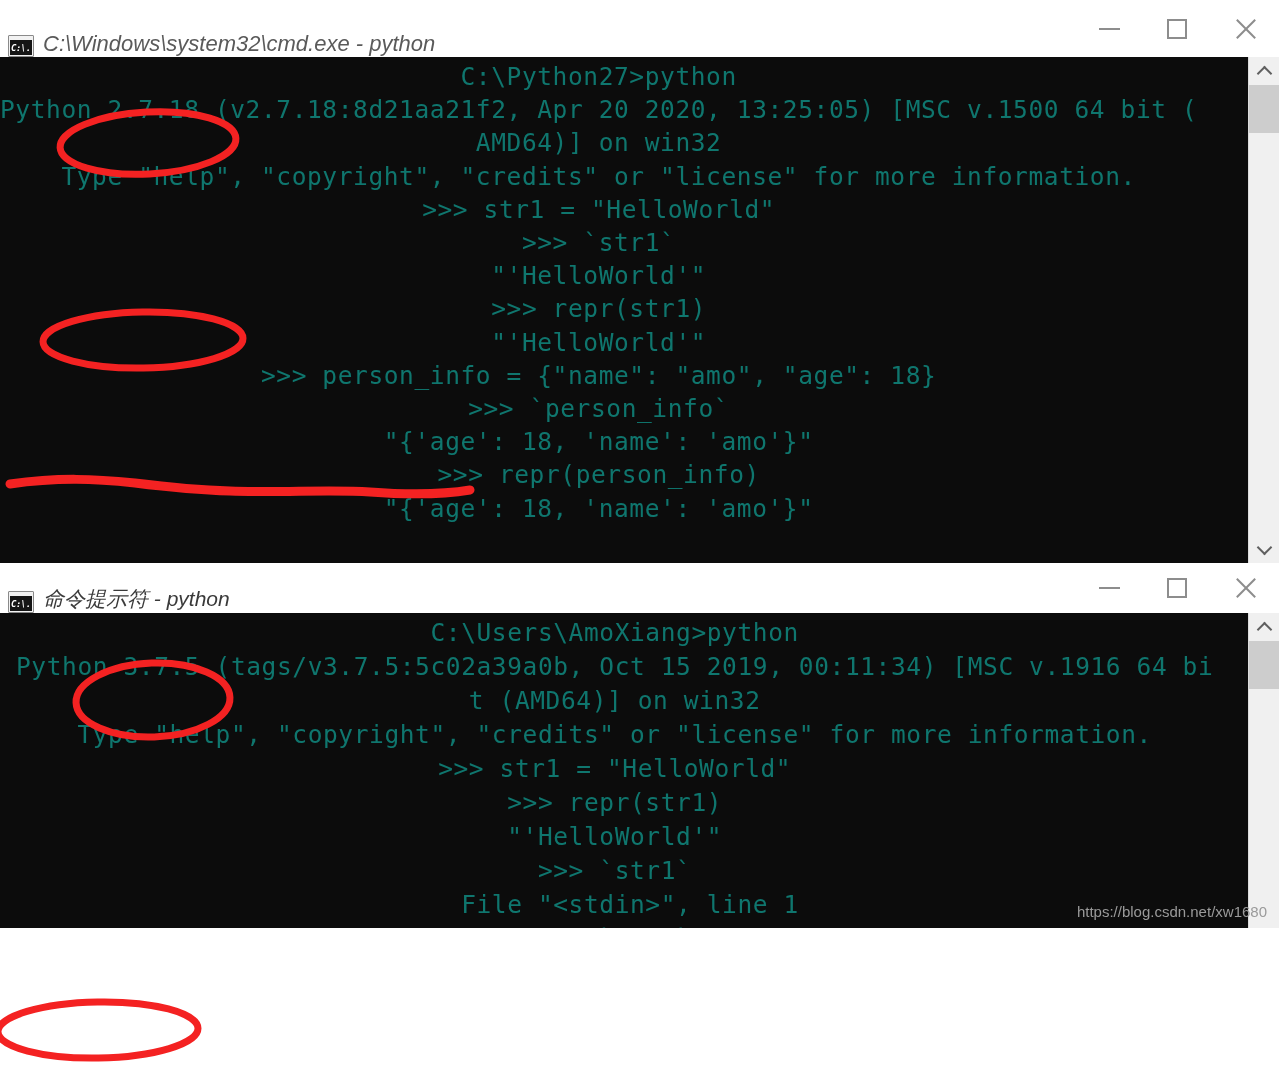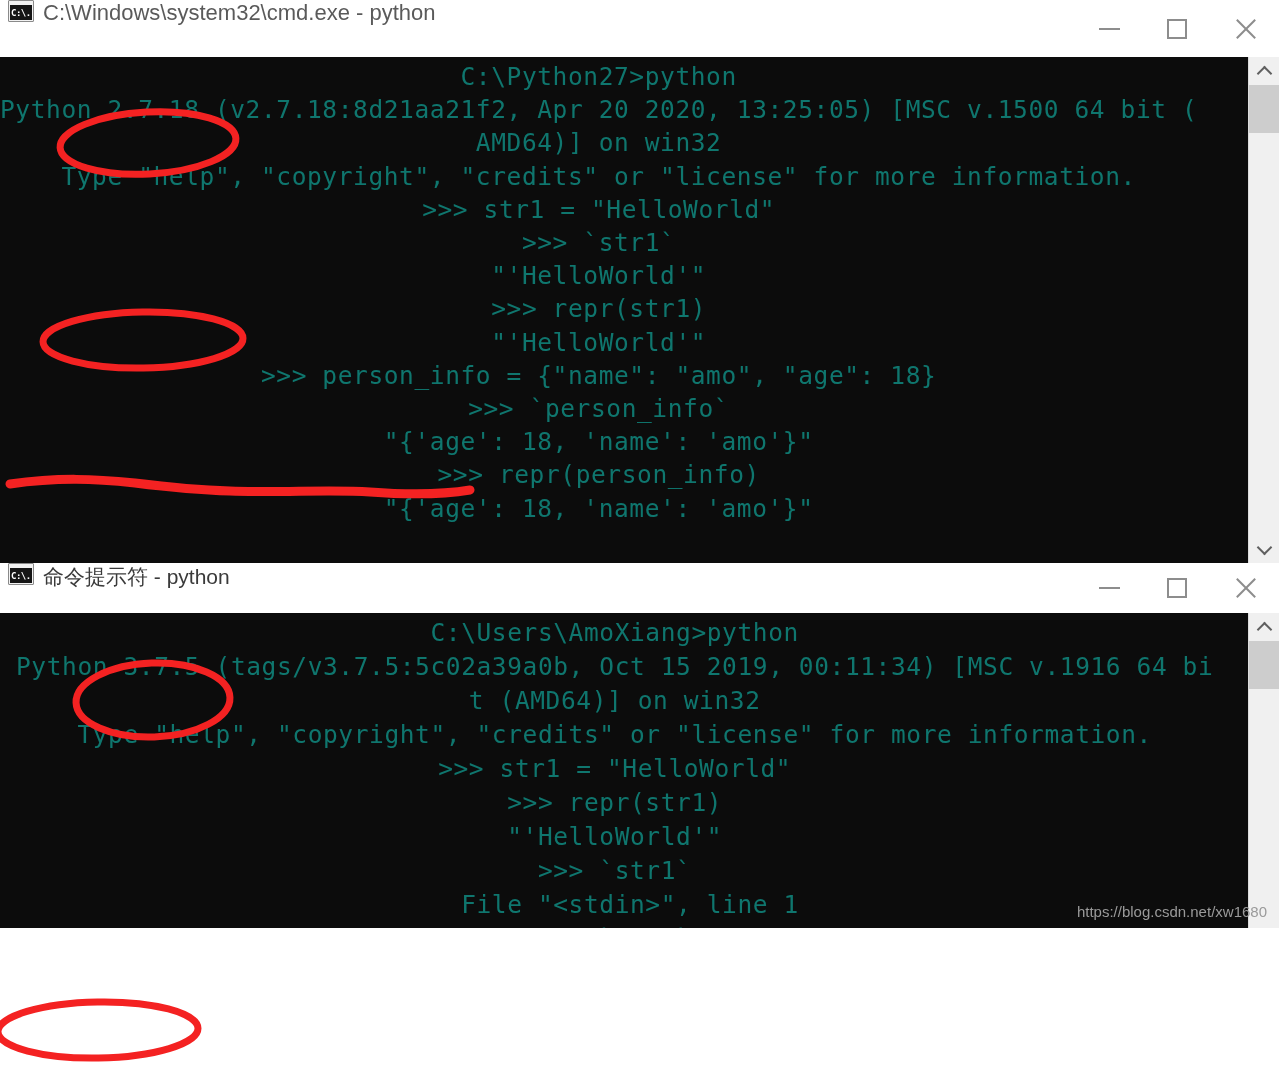--- a/index.html
+++ b/index.html
@@ -25,22 +25,23 @@
   }
   #window-one { top: 0; height: 563px; }
   #window-two { top: 563px; height: 365px; }
 
   
   .titlebar {
     position: relative;
     height: 57px;
     background: #ffffff;
     display: flex;
-    align-items: flex-start;
+    align-items: flex-end;
     box-sizing: border-box;
+    font-style: italic;
   }
   #window-two .titlebar { height: 50px; }
 
   .title-icon {
     width: 26px;
     height: 22px;
     margin-left: 8px;
     margin-right: 9px;
     flex: 0 0 auto;
     background: #f2f2f2;

